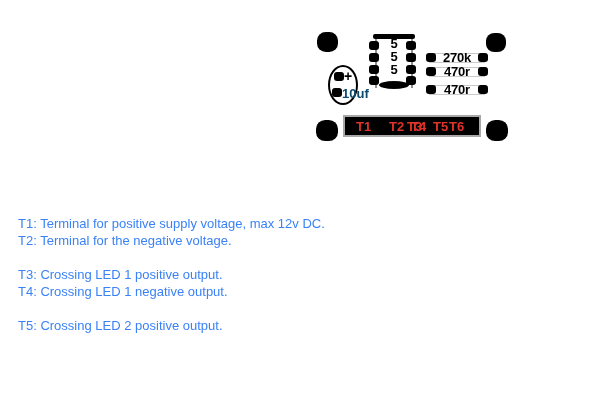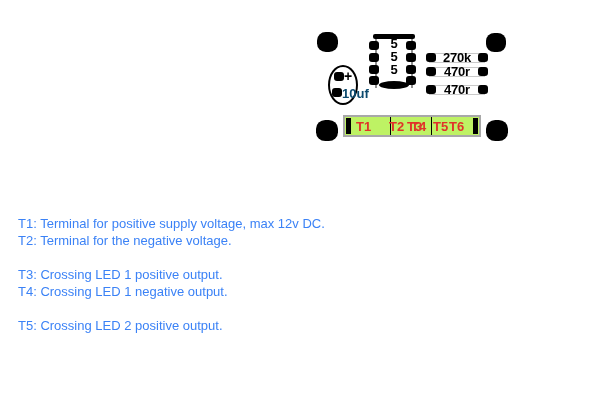--- a/index.html
+++ b/index.html
@@ -44,21 +44,21 @@
   .res-outline { left: 3px; right: 3px; top: 1px; bottom: 1px;
                  border: 1px solid #c9c9c9; background: #fff; }
   .res-pad-l { left: 0; top: 1px; }
   .res-pad-r { right: 0; top: 1px; }
   .res-label { left: 10px; right: 10px; top: -1px; text-align: center;
                font-weight: bold; font-size: 13px; line-height: 13px;
                letter-spacing: -0.2px; color: #000; }
 
   
   .tstrip { left: 43px; top: 95px; width: 138px; height: 22px;
-            border: 2px solid #a8a8a8; background: #bef264; }
+            border: 2px solid #a8a8a8; background: #000000; }
   .tcap { top: 1px; width: 5px; height: 16px; background: #000; }
   .tcap.left { left: 1px; } .tcap.right { right: 1px; }
   .tdivider { top: 0; width: 1px; height: 18px; background: #000; }
   .tdivider.d1 { left: 45px; } .tdivider.d2 { left: 86px; }
   .tlabel { top: 2px; font-weight: bold; font-size: 13px; color: #e0332a; }
   .tlabel.t1 { left: 11px; } .tlabel.t2 { left: 44px; }
   .tlabel.t3 { left: 62px; } .tlabel.t4 { left: 66px; }
   .tlabel.t5 { left: 88px; } .tlabel.t6 { left: 104px; }
 
   

